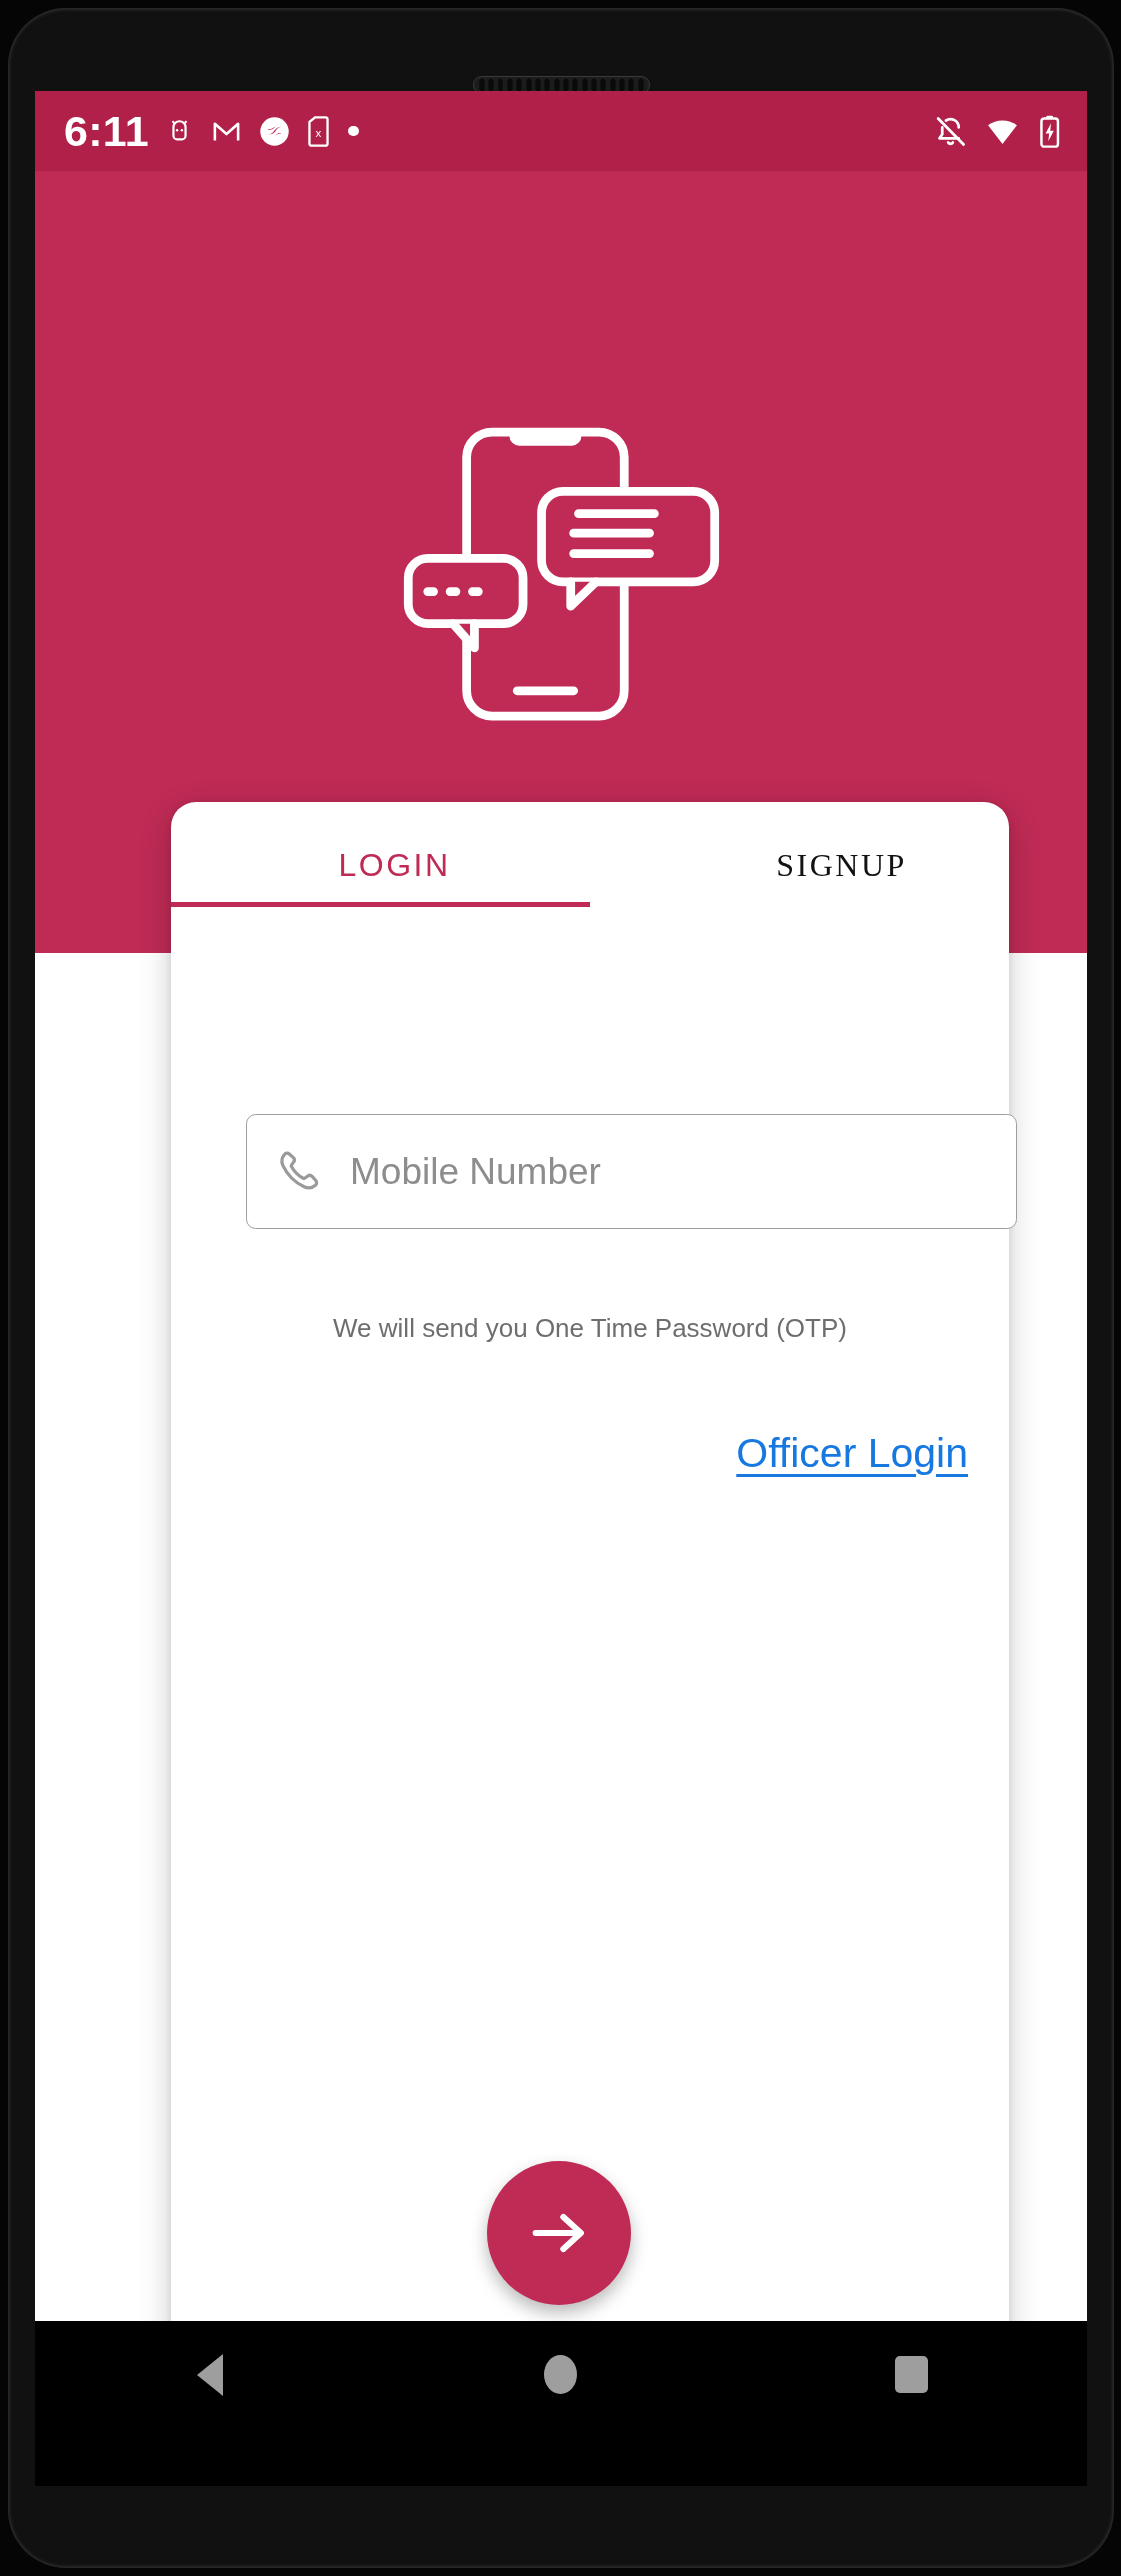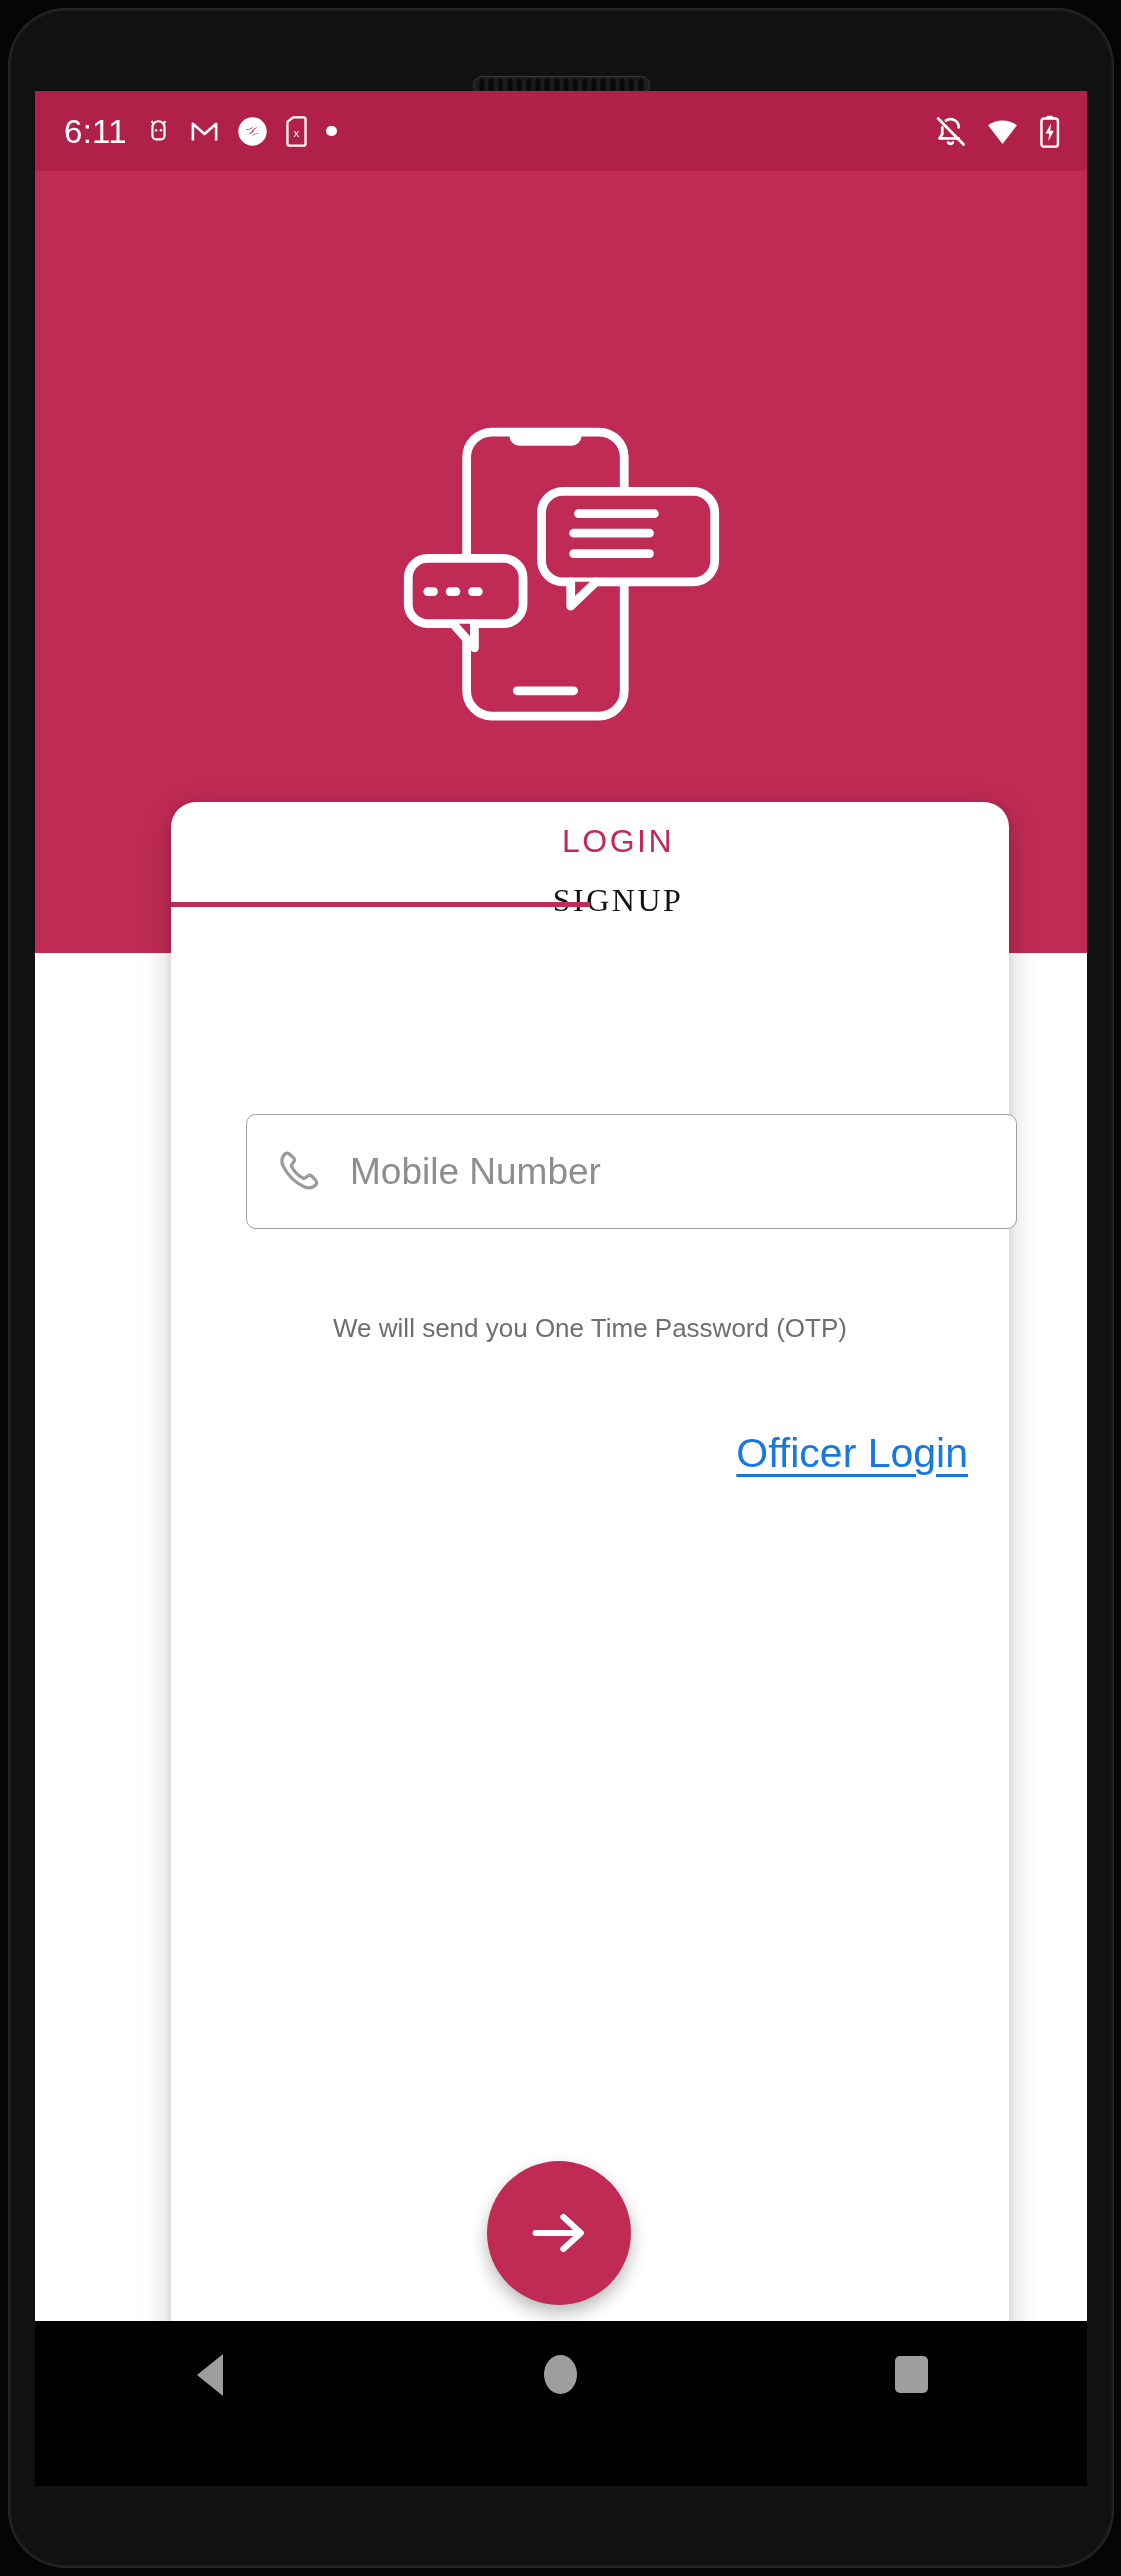--- a/index.html
+++ b/index.html
@@ -61,22 +61,22 @@
     background: #B02049;
     display: flex;
     align-items: center;
     justify-content: space-between;
     padding: 0 27px 0 29px;
   }
   #status-left { display: flex; align-items: center; gap: 16.6px; }
   #status-right { display: flex; align-items: center; gap: 19.5px; }
   #status-clock {
     color: #ffffff;
-    font-size: 33px;
-    font-weight: 400;
+    font-size: 43px;
+    font-weight: 700;
     letter-spacing: 0.3px;
     line-height: 1;
   }
   .status-icon { display: block; }
   #notif-dot {
     width: 10.7px; height: 10.7px;
     border-radius: 50%;
     background: #ffffff;
   }
 
@@ -111,21 +111,20 @@
     border-radius: 25px;
     box-shadow: 0 9.7px 33px rgba(0,0,0,0.20), 0 1.9px 7.8px rgba(0,0,0,0.10);
   }
 
   
   #tab-bar {
     position: absolute;
     left: 0; top: 0;
     width: 894px; height: 105px;
     display: flex;
-    flex-direction: column;
   }
   .tab {
     flex: 1;
     display: flex;
     align-items: center;
     justify-content: center;
     font-size: 32px;
     letter-spacing: 2.5px;
     font-weight: 400;
     cursor: pointer;

